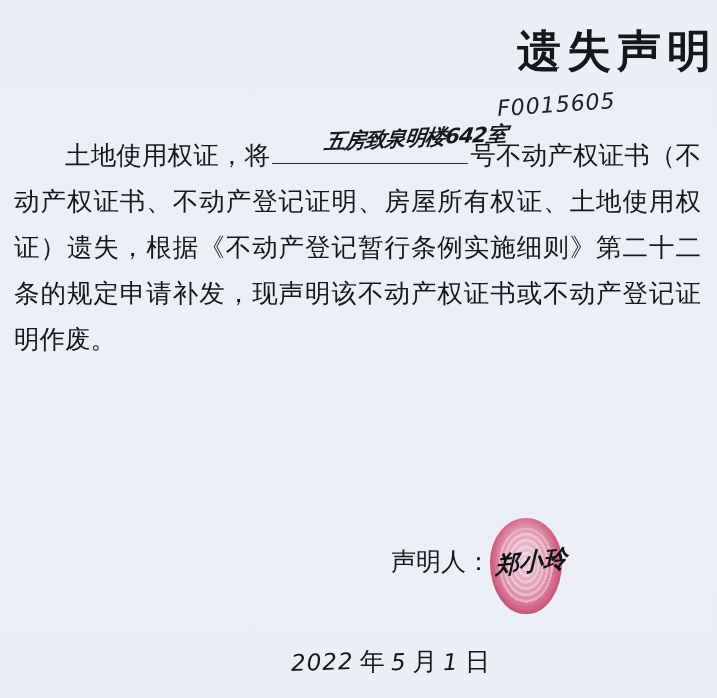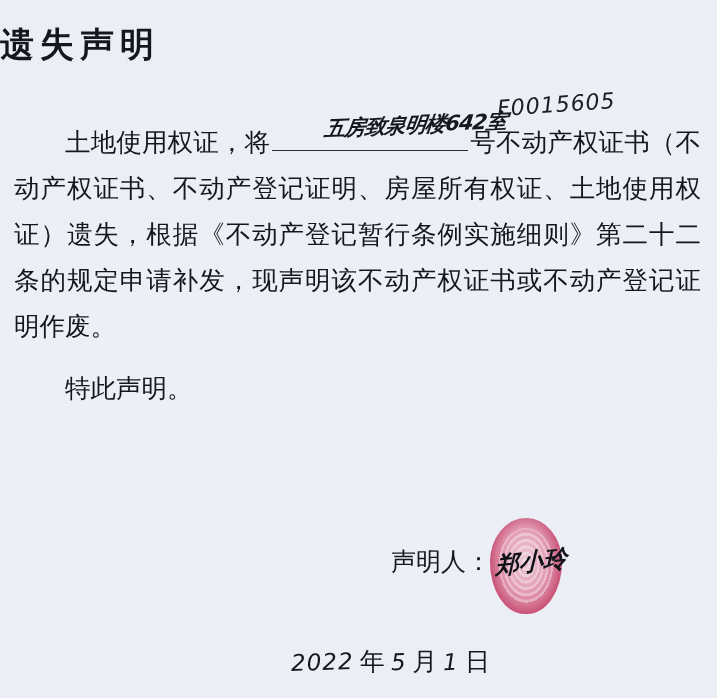--- a/index.html
+++ b/index.html
@@ -19,22 +19,22 @@
   .page {
     position: relative;
     width: 717px;
     height: 698px;
     box-sizing: border-box;
     padding: 0;
     background: linear-gradient(180deg,#eceef6 0%, #edeff6 55%, #eceef5 100%);
   }
 
   .doc-title {
-    text-align: left;
-    font-size: 34px;
+    text-align: right;
+    font-size: 44px;
     font-weight: bold;
     letter-spacing: 6px;
     padding-top: 22px;
     font-family: "Liberation Serif", "DejaVu Serif", serif;
   }
 
   .body-text {
     margin: 52px 16px 0 14px;
     font-size: 25.5px;
     line-height: 46px;
@@ -184,21 +184,20 @@
 <div class="page">
 
   <div class="doc-title">遗失声明</div>
 
   <div class="body-text">
 
     <div class="para indent">
       <span>土地使用权证，将</span><span class="hw-inline"><span class="hw-text">五房致泉明楼642室</span></span><span>号不动产权证书（不动产权证书、不动产登记证明、房屋所有权证、土地使用权证）遗失，根据《不动产登记暂行条例实施细则》第二十二条的规定申请补发，现声明该不动产权证书或不动产登记证明作废。</span>
     </div>
 
-    <div class="para indent p2">特此声明。</div>
 
   </div>
 
   <div class="hw-number">F0015605</div>
 
   <div class="sign-row">
     <span class="sign-label">声明人：</span><span class="sign-hw">郑小玲</span>
   </div>
 
   <div class="fingerprint"></div>

